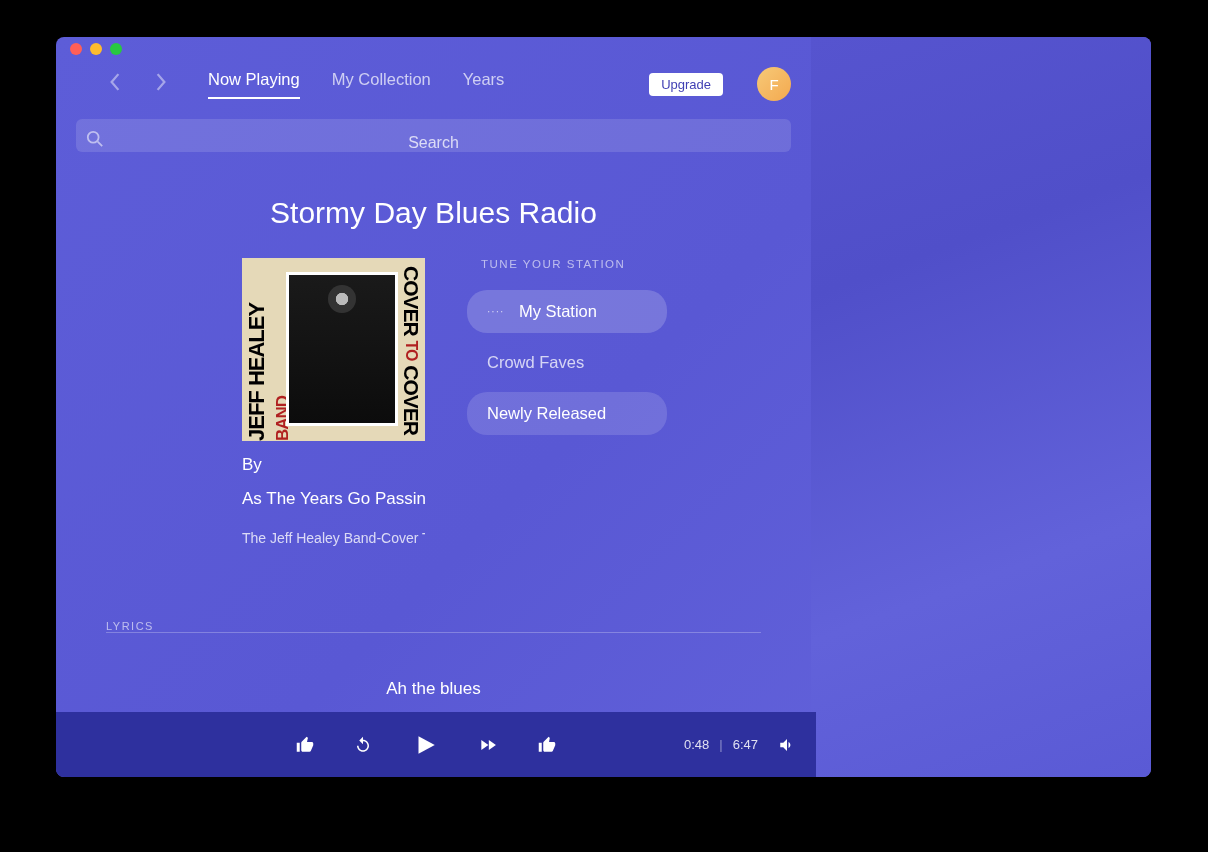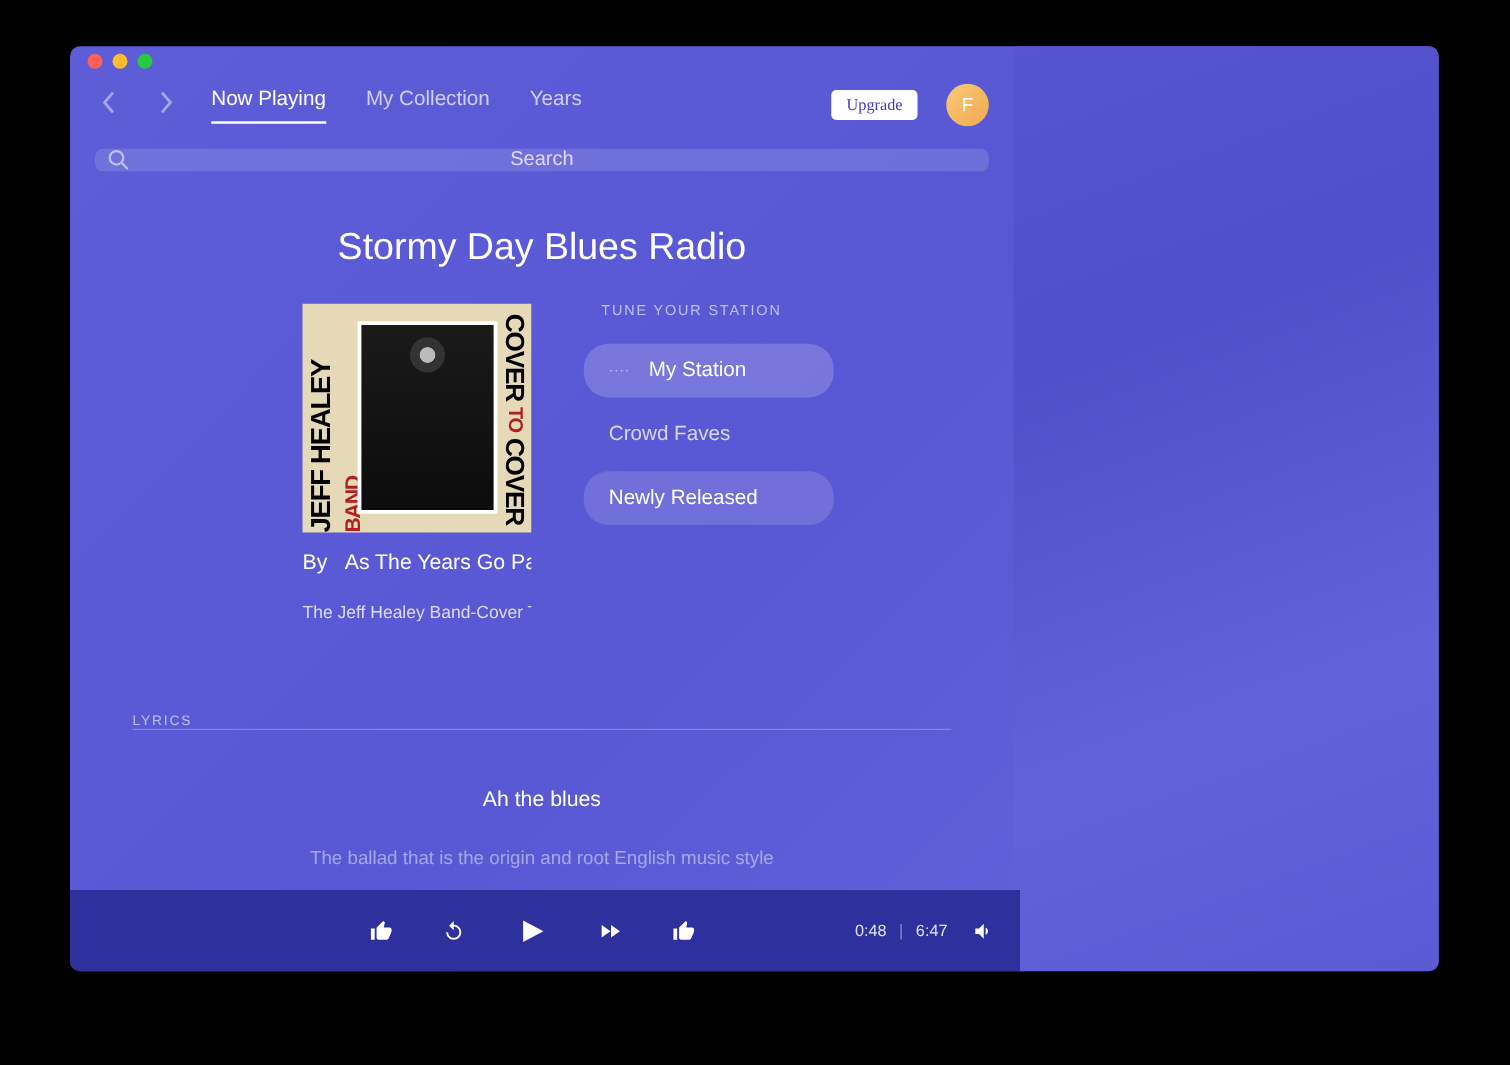--- a/index.html
+++ b/index.html
@@ -40,21 +40,22 @@
       gap: 8px;
     }
     .dot { width: 12px; height: 12px; border-radius: 50%; }
     .dot.red { background: #ff5f57; }
     .dot.yellow { background: #febc2e; }
     .dot.green { background: #28c840; }
     .topbar {
       display: flex;
       align-items: center;
       padding: 18px 20px 0 24px;
-      gap: 13px;
+      gap: 24px;
+      margin-left: 28px;
     }
     .navarrows { display: flex; gap: 32px; }
     .navarrow { color: rgba(255,255,255,0.45); cursor: pointer; }
     .navarrow svg { width: 14px; height: 18px; }
     .tabs { display: flex; gap: 32px; margin-left: 16px; }
     .tab {
       color: rgba(255,255,255,0.7);
       font-size: 16.5px;
       padding-bottom: 8px;
       cursor: pointer;
@@ -65,40 +66,39 @@
     }
     .spacer { flex: 1; }
     .upgrade-btn {
       background: #fff;
       color: #403fb3;
       font-size: 13px;
       padding: 4px 12px;
       border-radius: 4px;
       border: none;
       cursor: pointer;
-      font-family: Liberation Serif, serif;
     }
     .avatar {
       width: 34px; height: 34px;
       border-radius: 50%;
       background: linear-gradient(135deg, #f7c978, #f3a94f);
       color: #fff;
       display: flex;
       align-items: center;
       justify-content: center;
       font-size: 15px;
       margin-left: 10px;
     }
     .searchbar {
       margin: 18px 20px 0 20px;
       background: rgba(255,255,255,0.13);
       border-radius: 6px;
-      height: 18px;
-      display: flex;
-      align-items: flex-start;
+      height: 33px;
+      display: flex;
+      align-items: flex-end;
       position: relative;
     }
     .searchicon {
       position: absolute;
       left: 10px;
       color: rgba(255,255,255,0.55);
     }
     .searchicon svg { width: 18px; height: 18px; }
     .searchbar input {
       background: transparent;
@@ -170,20 +170,21 @@
     }
     .album-vert-right .to { color: #b02020; font-size: 16px; }
     .track-title-row {
       display: flex;
       gap: 14px;
       margin-top: 14px;
       color: #fff;
       font-size: 17px;
       white-space: nowrap;
       overflow: hidden;
+      flex-direction: column;
     }
     .track-meta-row {
       display: flex;
       gap: 0;
       margin-top: 21px;
       color: rgba(255,255,255,0.78);
       font-size: 14px;
       white-space: nowrap;
       overflow: hidden;
     }

